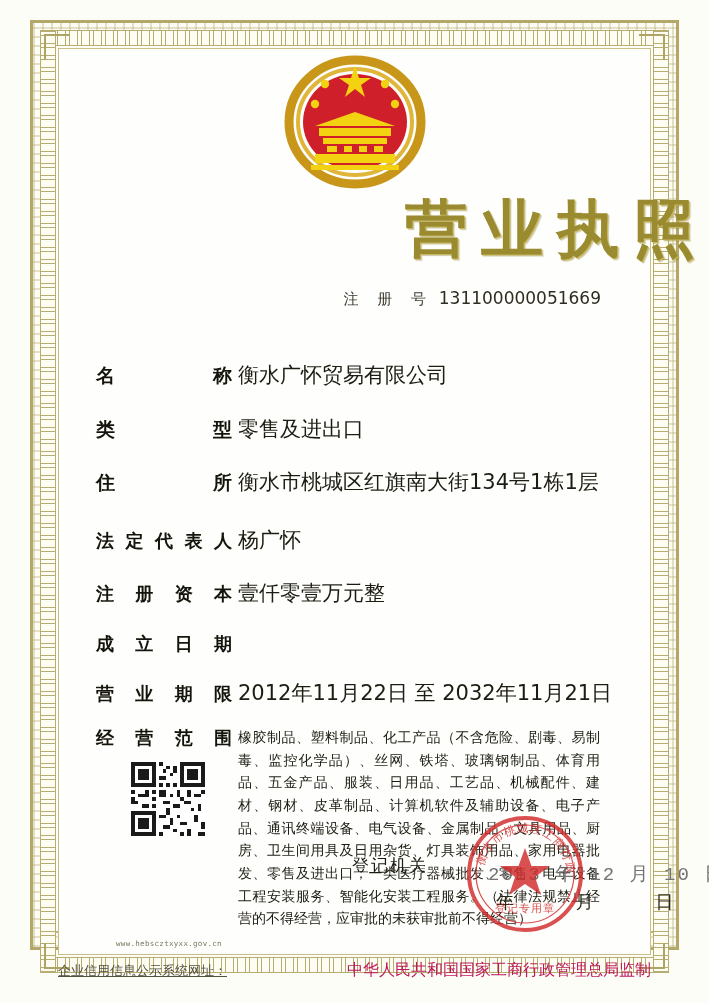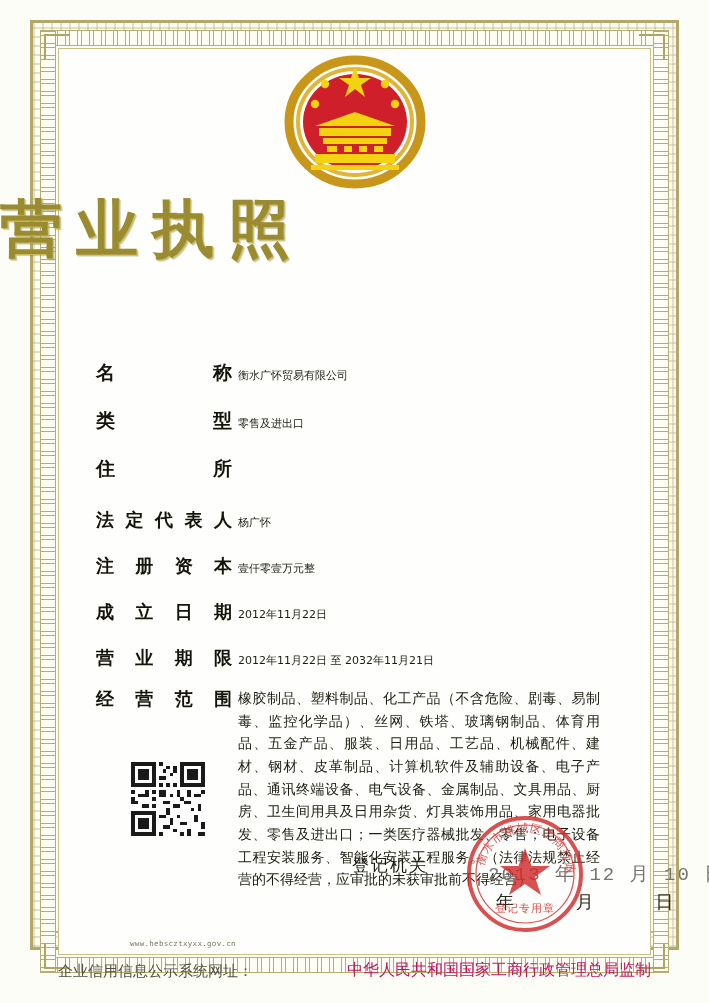--- a/index.html
+++ b/index.html
@@ -90,21 +90,21 @@
     position: absolute;
     left: 50%; top: 42px;
     transform: translateX(-50%);
     width: 160px; height: 150px;
   }
 
   
   #title {
     position: absolute;
     top: 196px; left: 0; width: 709px;
-    text-align: left;
+    text-align: right;
     font-family: "DejaVu Sans", sans-serif;
     font-size: 62px;
     font-weight: bold;
     letter-spacing: 14px;
     color: #9a8b30;
     text-shadow: 1px 1px 0 #c8b85e, 2px 2px 1px rgba(120,105,30,.35);
     line-height: 1.05;
   }
   #reg-line {
     position: absolute;
@@ -134,21 +134,21 @@
   .row .label {
     width: 136px;
     flex: 0 0 136px;
     font-size: 18px;
     font-weight: bold;
     color: #15140c;
     display: flex;
     justify-content: space-between;
   }
   .row .value {
-    font-size: 11px;
+    font-size: 21px;
     color: #1d1c12;
     padding-left: 6px;
     line-height: 1.5;
   }
   .row.big .label { font-size: 19px; }
   .row.scope { align-items: flex-start; margin-top: 17px; }
   .row.scope .value {
     font-size: 14px;
     line-height: 1.62;
     text-align: justify;
@@ -158,21 +158,21 @@
   .gap-xl { margin-bottom: 26px; }
 
   
   #qr {
     position: absolute;
     left: 131px; top: 762px;
     width: 74px; height: 74px;
   }
   #qr-url {
     position: absolute;
-    left: 130px; top: 939px;
+    left: 116px; top: 939px;
     font-size: 7.5px;
     color: #7c7762;
     letter-spacing: .3px;
     font-family: "DejaVu Sans Mono", monospace;
   }
 
   
   #seal {
     position: absolute;
     left: 463px; top: 812px;
@@ -205,23 +205,24 @@
     font-size: 18px;
     color: #2a2819;
     letter-spacing: 28px;
     white-space: nowrap;
   }
 
   
   #bottom-left-note {
     position: absolute;
     left: 58px; top: 962px;
-    font-size: 15px;
+    font-size: 13px;
     color: #53503f;
     font-family: "DejaVu Sans", sans-serif;
+    text-decoration: underline;
   }
   #bottom-right-note {
     position: absolute;
     right: 58px; top: 960px;
     font-size: 16px;
     color: #be185d;
     font-family: "DejaVu Sans", sans-serif;
   }
   #bottom-rule {
     position: absolute;
@@ -276,20 +277,24 @@
       <g fill="#cf1f2a">
         <rect x="62" y="104" width="7" height="6"></rect>
         <rect x="77" y="104" width="7" height="6"></rect>
         <rect x="92" y="104" width="7" height="6"></rect>
       </g>
     </g>
   </svg>
 
   <div id="title">营业执照</div>
 
+  <div id="reg-line">
+    <span class="lbl">注 册 号</span>
+    <span class="num">131100000051669</span>
+  </div>
 
   <div id="fields">
 
     <div class="row big gap-lg">
       <div class="label">
         <span>名</span>
         <span>称</span>
       </div>
       <div class="value">衡水广怀贸易有限公司</div>
     </div>
@@ -300,20 +305,21 @@
         <span>型</span>
       </div>
       <div class="value">零售及进出口</div>
     </div>
 
     <div class="row big gap-xl">
       <div class="label">
         <span>住</span>
         <span>所</span>
       </div>
+      <div class="value">衡水市桃城区红旗南大街134号1栋1层</div>
     </div>
 
     <div class="row gap-lg">
       <div class="label">
         <span>法</span>
         <span>定</span>
         <span>代</span>
         <span>表</span>
         <span>人</span>
       </div>
@@ -330,21 +336,20 @@
       <div class="value">壹仟零壹万元整</div>
     </div>
 
     <div class="row gap-lg">
       <div class="label">
         <span>成</span>
         <span>立</span>
         <span>日</span>
         <span>期</span>
       </div>
-      <div class="value">2012年11月22日</div>
     </div>
 
     <div class="row">
       <div class="label">
         <span>营</span>
         <span>业</span>
         <span>期</span>
         <span>限</span>
       </div>
       <div class="value">2012年11月22日 至 2032年11月21日</div>

